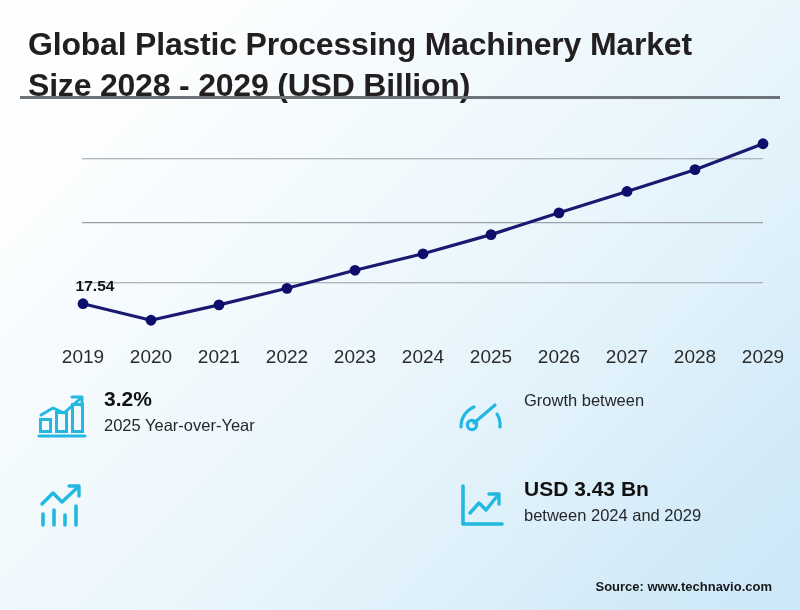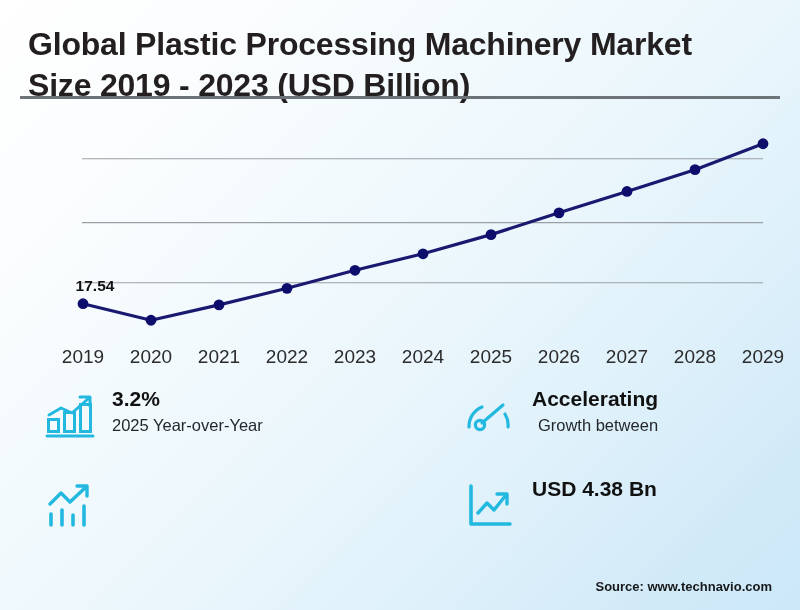--- a/index.html
+++ b/index.html
@@ -62,21 +62,21 @@
     font-size:15.5px;font-weight:bold;fill:#111111;
   }
   .xtick{
     font-family:"Liberation Sans", sans-serif;
     font-size:19px;fill:#2b2b2b;
   }
 
   
   #stats{
     position:absolute;
-    left:44px;top:386px;
+    left:36px;top:386px;
     width:740px;
     display:grid;
     grid-template-columns:420px 320px;
     grid-template-rows:84px auto;
     row-gap:6px;
   }
   .card{
     display:flex;
     align-items:flex-start;
     gap:16px;
@@ -114,21 +114,21 @@
   }
 </style>
 </head>
 <body>
 
 <div id="page">
 
   <div id="header">
     <h1 id="title">
       <span>Global Plastic Processing Machinery Market</span><br>
-      <span>Size 2019 - 2023 (USD Billion)</span>
+      <span>Size 2028 - 2029 (USD Billion)</span>
     </h1>
   </div>
   <div id="header-rule"></div>
 
   <div id="chart">
     <svg width="800" height="265" viewBox="0 0 800 265" xmlns="http://www.w3.org/2000/svg">
       <g id="grid-group">
           <line x1="67" x2="748" y1="53.789473684210606" y2="53.789473684210606" class="gridline"></line>
           <line x1="67" x2="748" y1="117.61403508771936" y2="117.61403508771936" class="gridline"></line>
           <line x1="67" x2="748" y1="177.68421052631578" y2="177.68421052631578" class="gridline"></line>
@@ -216,21 +216,20 @@
     <div class="card">
       <div class="ic">
         <svg width="50" height="42" viewBox="0 0 50 42" xmlns="http://www.w3.org/2000/svg">
           <path d="M4 32 A21 21 0 0 1 17 12" fill="none" stroke="#22b8e0" stroke-width="3.2" stroke-linecap="round"></path>
           <path d="M40 19 A21 21 0 0 1 43 32" fill="none" stroke="#22b8e0" stroke-width="3.2" stroke-linecap="round"></path>
           <line x1="17" y1="28" x2="38" y2="10" stroke="#22b8e0" stroke-width="3.2" stroke-linecap="round"></line>
           <circle cx="15" cy="30" r="4.6" fill="none" stroke="#22b8e0" stroke-width="3.2"></circle>
         </svg>
       </div>
       <div class="txt">
-        <div class="stat-value">Accelerating</div>
         <div class="stat-label">
           <span>Growth between</span>
         </div>
       </div>
     </div>
 
     <div class="card">
       <div class="ic">
         <svg width="48" height="48" viewBox="0 0 48 48" xmlns="http://www.w3.org/2000/svg">
           <polyline points="4,22 15,11 24,20 40,5" fill="none" stroke="#22b8e0" stroke-width="3.4" stroke-linecap="round" stroke-linejoin="round"></polyline>
@@ -247,22 +246,23 @@
 
     <div class="card">
       <div class="ic">
         <svg width="48" height="48" viewBox="0 0 48 48" xmlns="http://www.w3.org/2000/svg">
           <path d="M5 4 L5 42 L44 42" fill="none" stroke="#22b8e0" stroke-width="3.6" stroke-linecap="round" stroke-linejoin="round"></path>
           <polyline points="12,31 21,21 28,28 40,13" fill="none" stroke="#22b8e0" stroke-width="3.4" stroke-linecap="round" stroke-linejoin="round"></polyline>
           <polyline points="31,12 41,12 41,22" fill="none" stroke="#22b8e0" stroke-width="3.4" stroke-linecap="round" stroke-linejoin="round"></polyline>
         </svg>
       </div>
       <div class="txt">
-        <div class="stat-value">USD 4.38 Bn</div>
+        <div class="stat-value">USD 3.43 Bn</div>
         <div class="stat-label">
+          <span>between 2024 and 2029</span>
         </div>
       </div>
     </div>
 
   </div>
 
   <div id="source">Source: www.technavio.com</div>
 
 </div>
 

